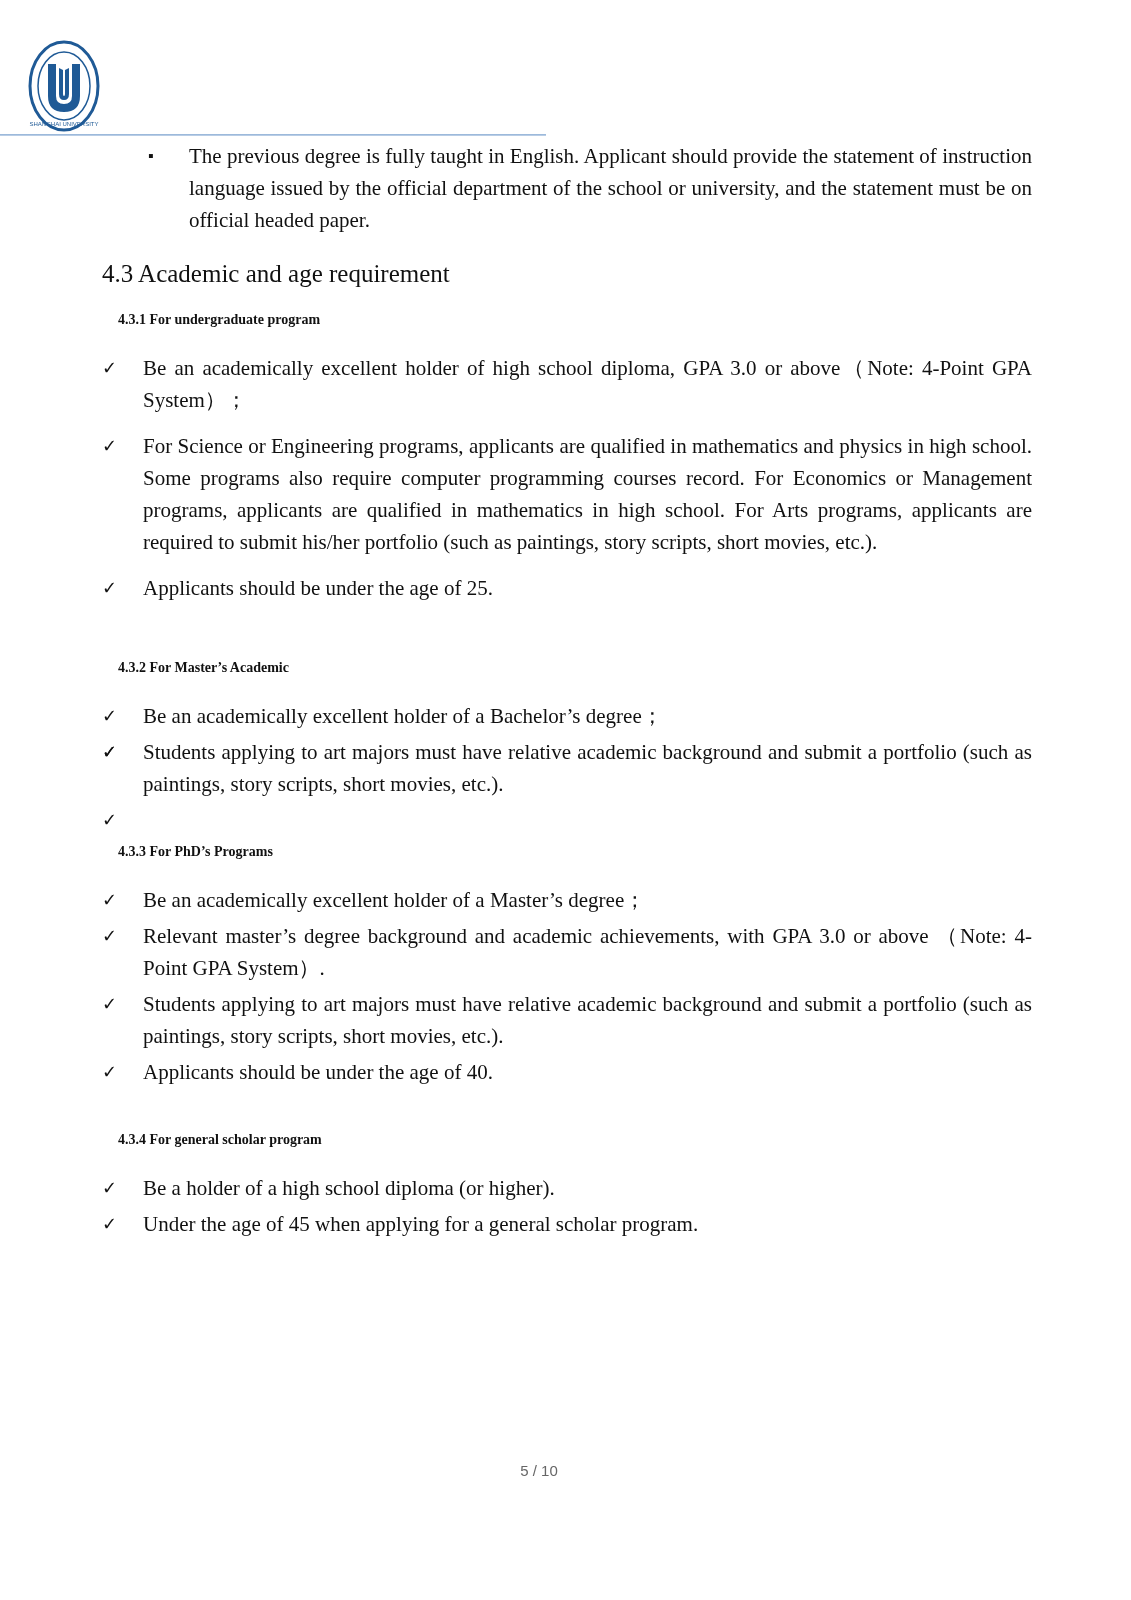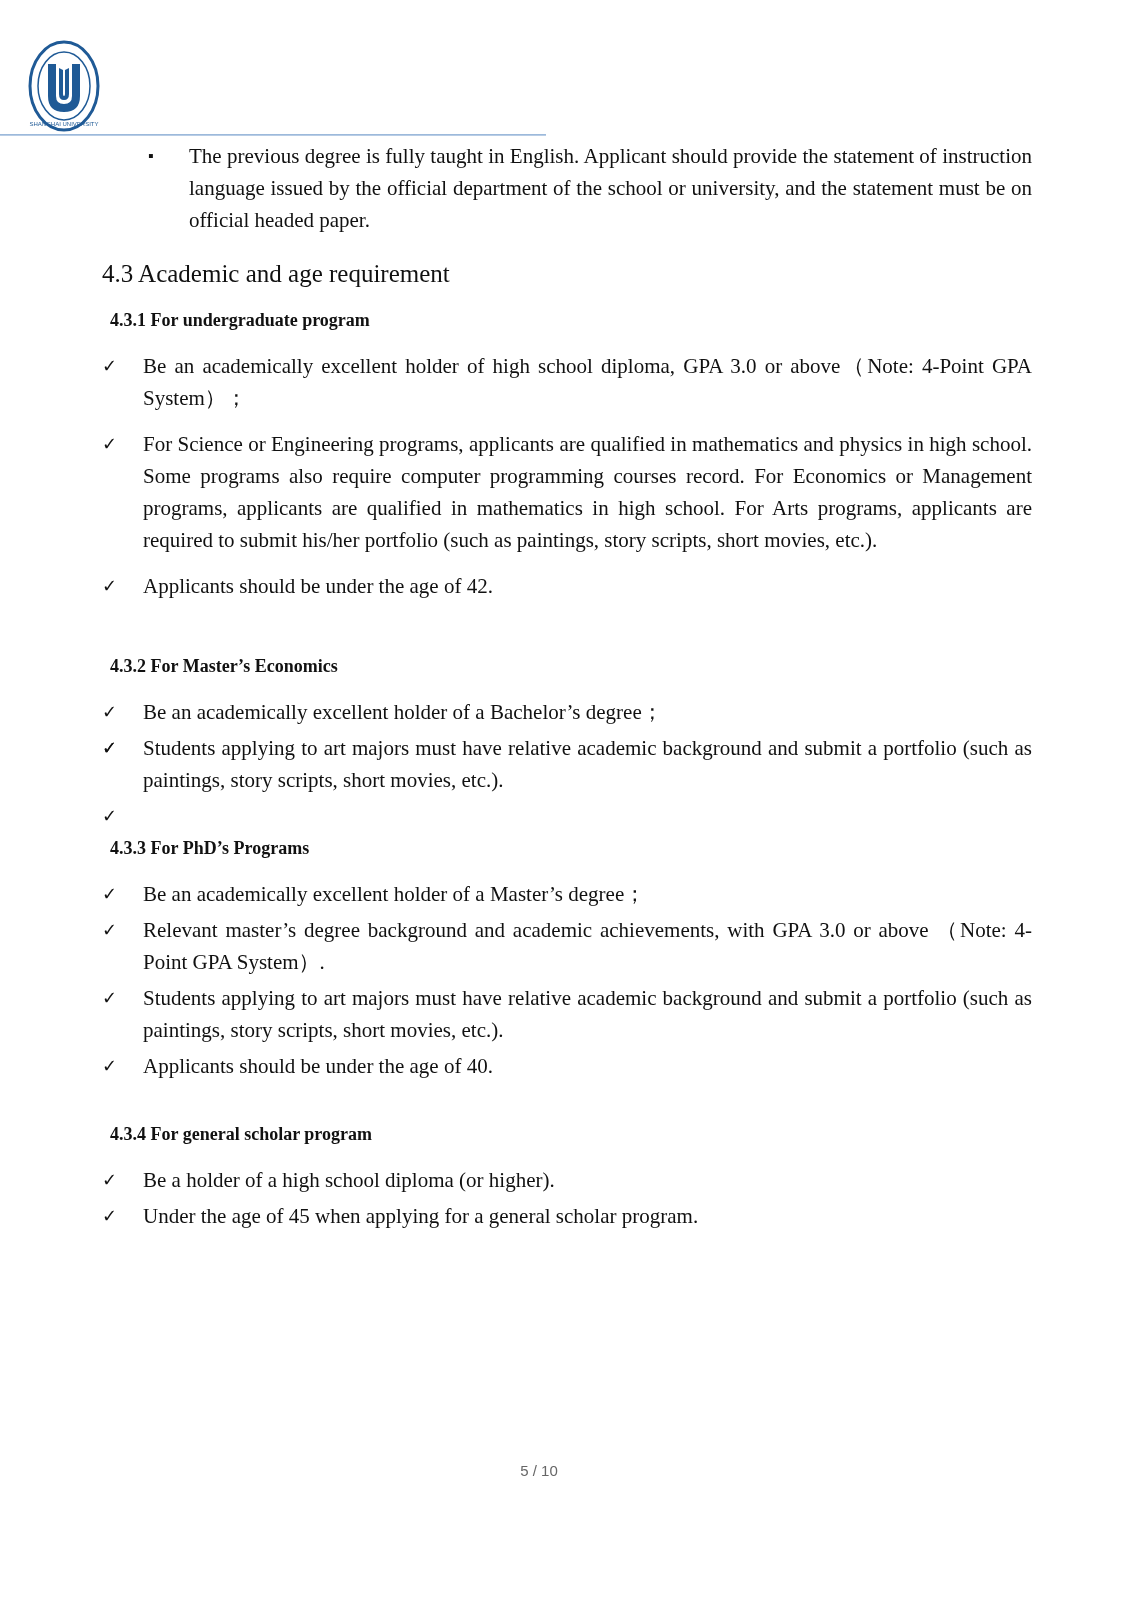--- a/index.html
+++ b/index.html
@@ -23,21 +23,21 @@
     position: relative; padding-left: 87px; text-align: justify;
     margin-top: 0;
   }
   .dot-item .bullet {
     position: absolute; left: 46px; top: 0; font-size: 16px;
   }
   h2 {
     font-size: 25px; font-weight: normal; margin: 0; line-height: 32px;
   }
   h3 {
-    font-size: 18px; font-weight: bold; margin: 8px; line-height: 32px;
+    font-size: 14px; font-weight: bold; margin: 16px; line-height: 32px;
   }
   ul.checks { list-style: none; margin: 0; padding: 0; }
   ul.checks li {
     position: relative; padding-left: 41px; text-align: justify;
   }
   ul.checks li .check {
     position: absolute; left: 0; top: 0; font-family: "DejaVu Sans", sans-serif;
     font-size: 18px;
   }
   .sp-loose li { margin-bottom: 14px; }
@@ -76,25 +76,25 @@
     <li>
       <span class="check">✓</span>
       <span>Be an academically excellent holder of high school diploma, GPA 3.0 or above（Note: 4-Point GPA System）；</span>
     </li>
     <li>
       <span class="check">✓</span>
       <span>For Science or Engineering programs, applicants are qualified in mathematics and physics in high school. Some programs also require computer programming courses record. For Economics or Management programs, applicants are qualified in mathematics in high school. For Arts programs, applicants are required to submit his/her portfolio (such as paintings, story scripts, short movies, etc.).</span>
     </li>
     <li>
       <span class="check">✓</span>
-      <span>Applicants should be under the age of 42.</span>
+      <span>Applicants should be under the age of 25.</span>
     </li>
   </ul>
 
-  <h3 style="margin-top:48px;">4.3.2 For Master’s Economics</h3>
+  <h3 style="margin-top:48px;">4.3.2 For Master’s Academic</h3>
   <ul class="checks sp-tight" style="margin-top:14px;">
     <li>
       <span class="check">✓</span>
       <span>Be an academically excellent holder of a Bachelor’s degree；</span>
     </li>
     <li>
       <span class="check">✓</span>
     </li>
     <li>
       <span class="check">✓</span>

